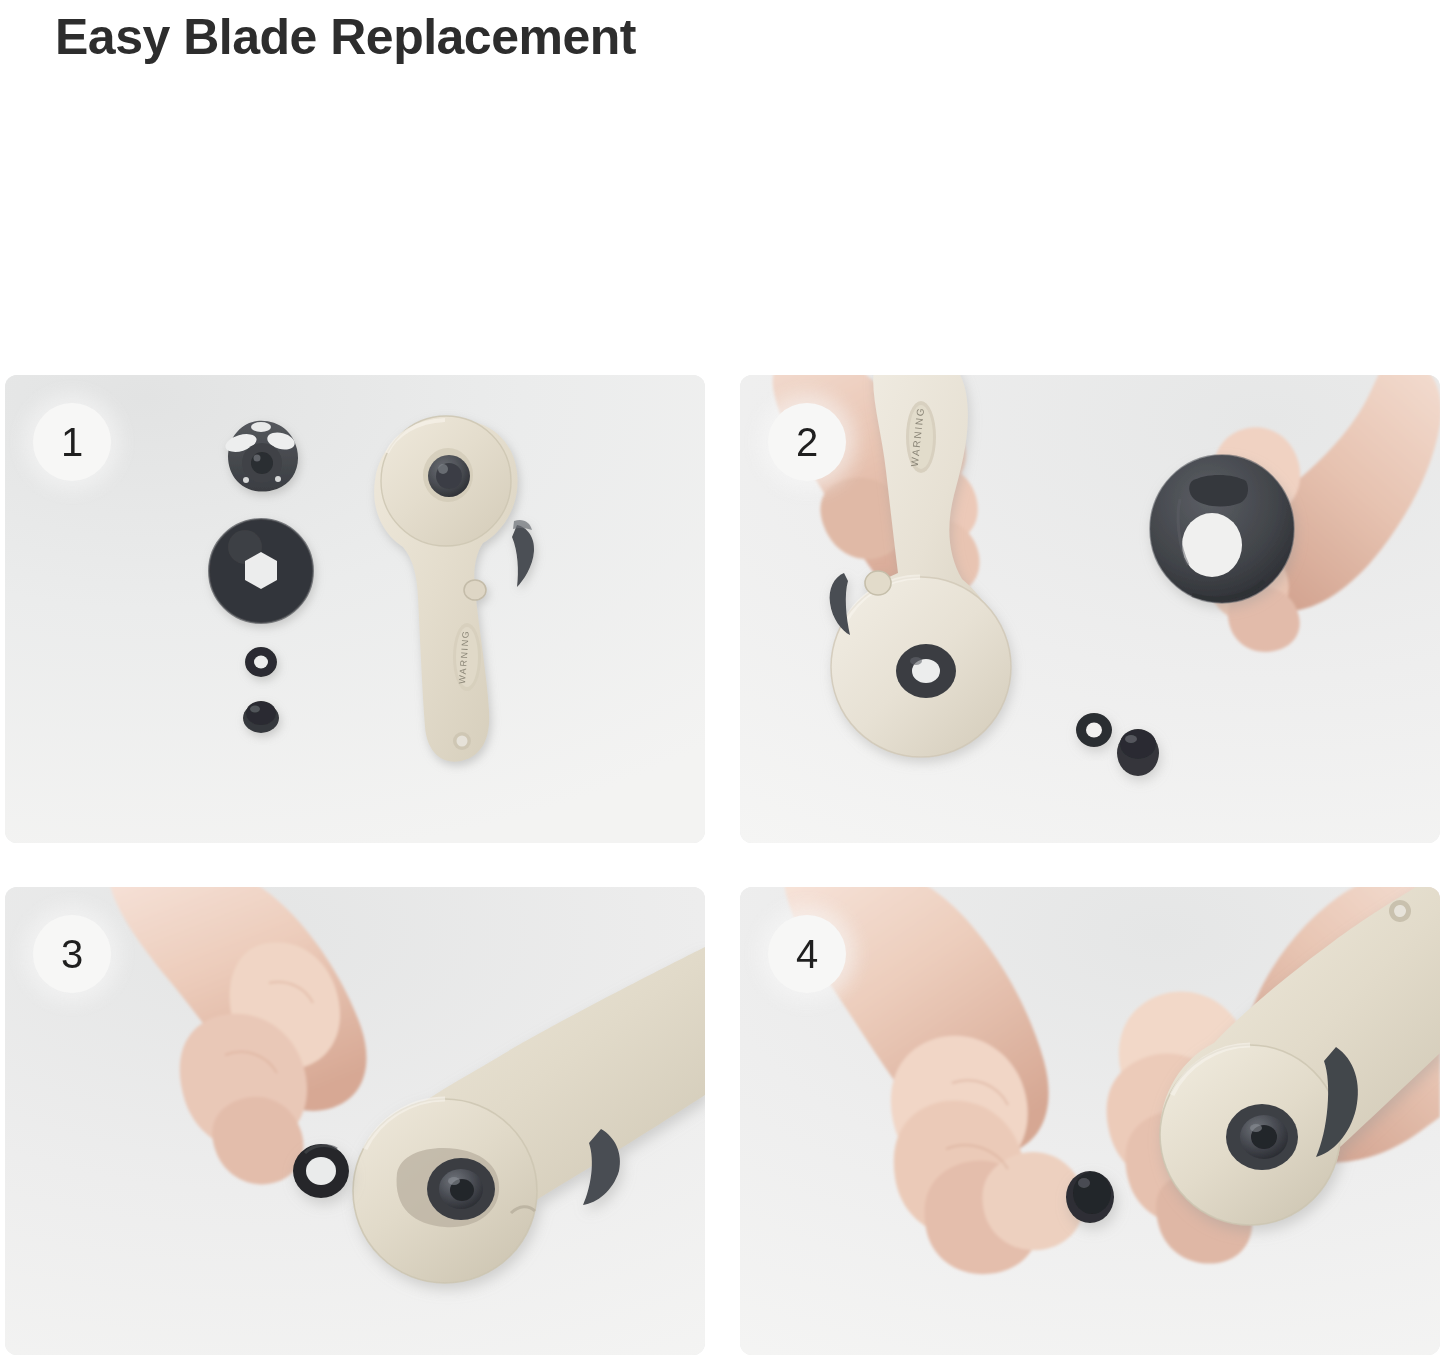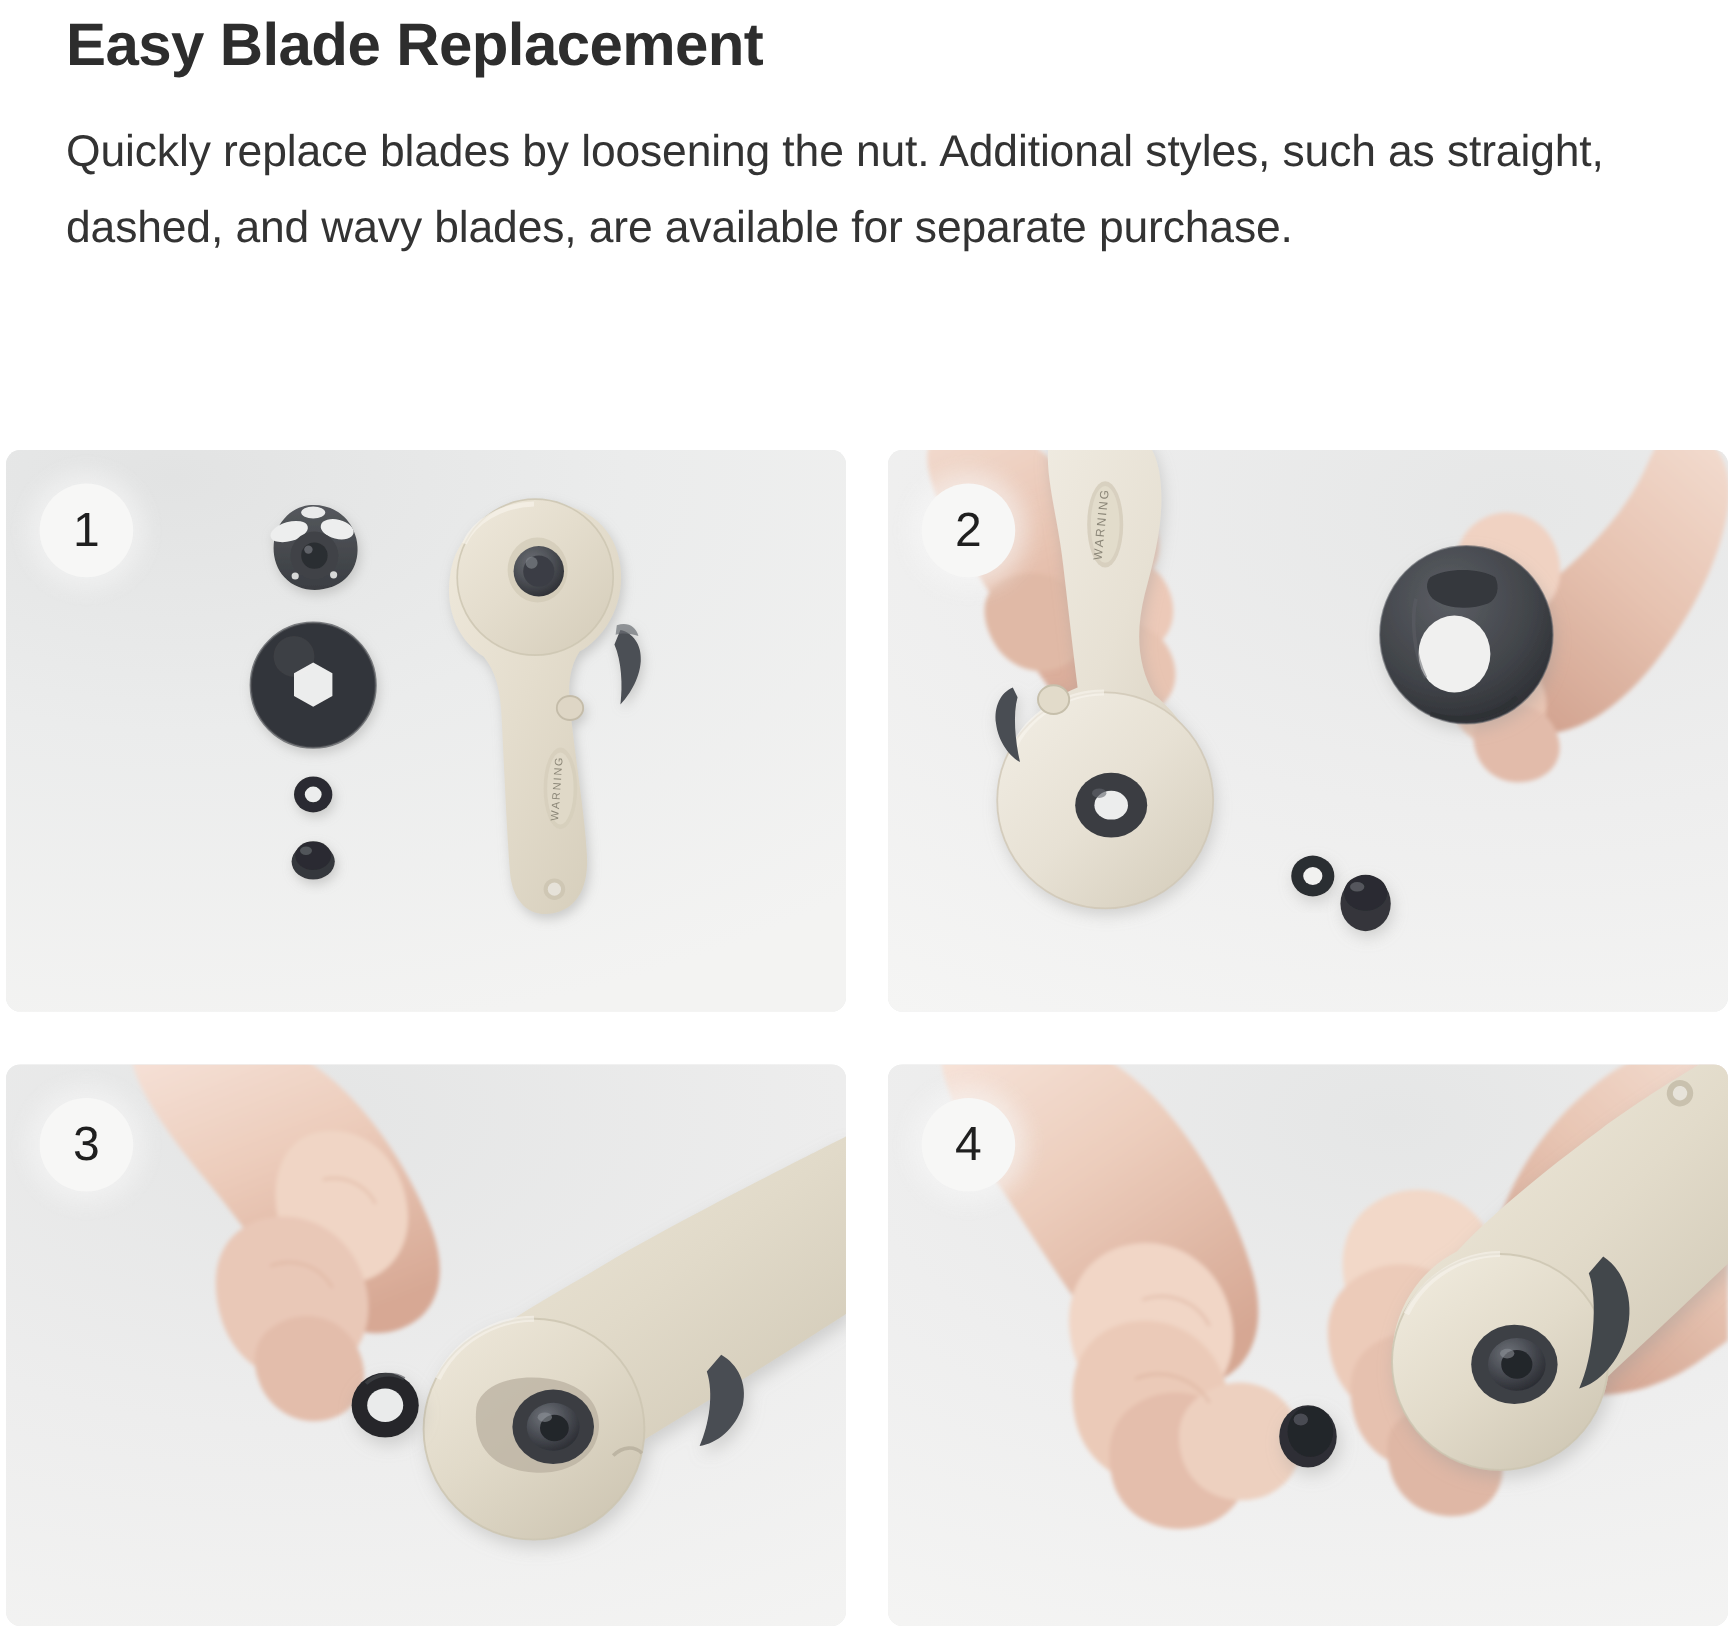--- a/index.html
+++ b/index.html
@@ -100,21 +100,20 @@
 
   svg { display: block; }
 </style>
 </head>
 <body>
 
 <div class="page">
 
   <div class="text-block">
     <div class="page-title">Easy Blade Replacement</div>
-    <div class="page-desc">Quickly replace blades by loosening the nut. Additional styles, such as straight, dashed, and wavy blades, are available for separate purchase.</div>
   </div>
 
   <div class="panel-grid">
 
     <div class="panel">
       <div class="surface s1"></div>
 
       <svg width="700" height="468" viewBox="0 0 700 468" style="position:absolute;inset:0;">
         <defs>
           <linearGradient id="bodyG1" x1="0" y1="0" x2="1" y2="1">

